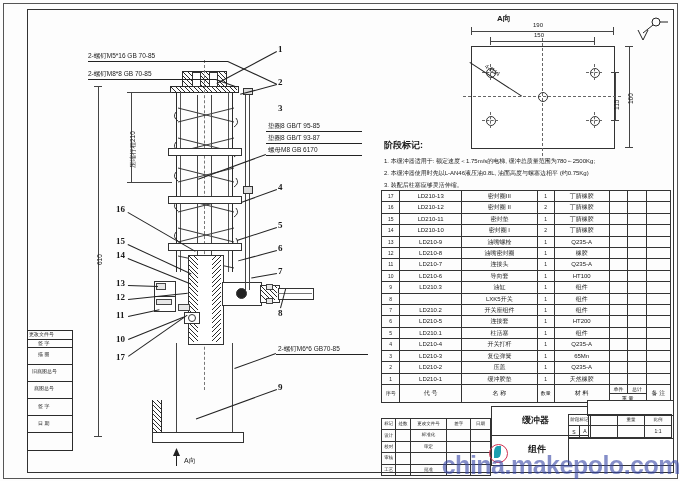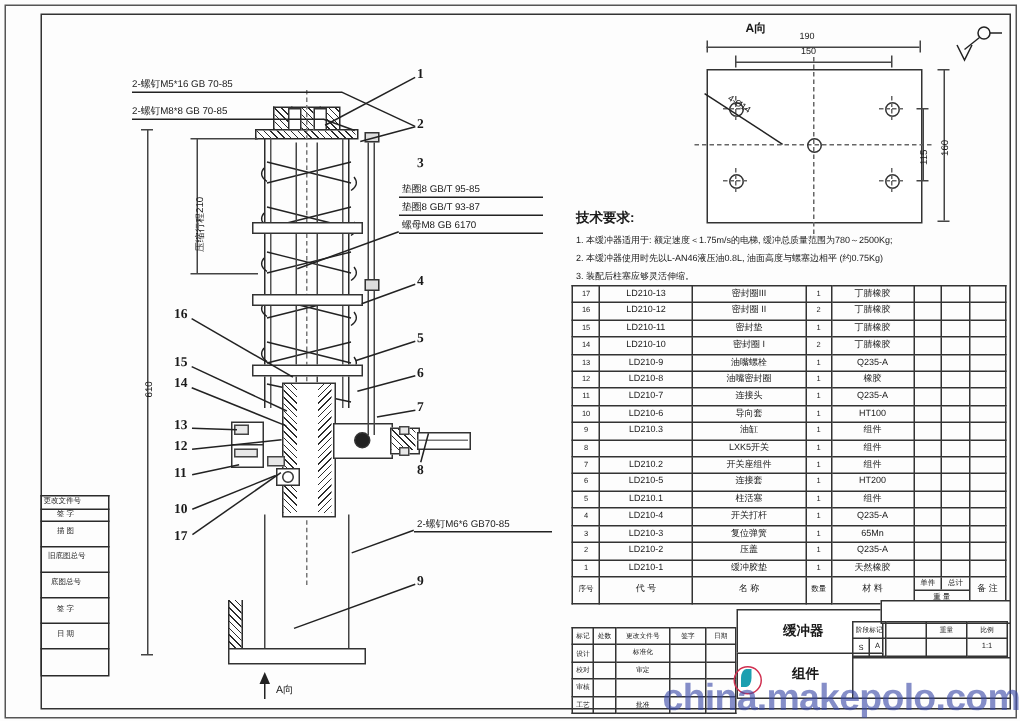--- a/index.html
+++ b/index.html
@@ -286,21 +286,21 @@
       <g stroke="#222" stroke-width="1" fill="none">
         <circle cx="22" cy="6" r="4"></circle>
         <line x1="26" y1="6" x2="34" y2="6"></line>
         <line x1="19" y1="9" x2="9" y2="17"></line>
         <path d="M4,14 L9,24 L14,14"></path>
       </g>
     </svg>
   </div>
 
   <div>
-    <div class="txt t9" style="left:384px;top:141px;font-weight:700;">技术要求:</div>
+    <div class="txt t9" style="left:384px;top:141px;font-weight:700;">阶段标记:</div>
     <div class="txt t6" style="left:384px;top:158px;">1.  本缓冲器适用于: 额定速度＜1.75m/s的电梯, 缓冲总质量范围为780～2500Kg;</div>
     <div class="txt t6" style="left:384px;top:170px;">2.  本缓冲器使用时先以L-AN46液压油0.8L, 油面高度与螺塞边相平 (约0.75Kg)</div>
     <div class="txt t6" style="left:384px;top:182px;">3.  装配后柱塞应够灵活伸缩。</div>
   </div>
 
   <table class="tbl" id="parts-table" style="left:381px;top:190px;width:290px;">
     <tbody id="parts-body">
         <tr>
           <td style="width: 18px; font-size: 5px;">17</td>
           <td style="width: 62px; font-size: 6px;">LD210-13</td>

